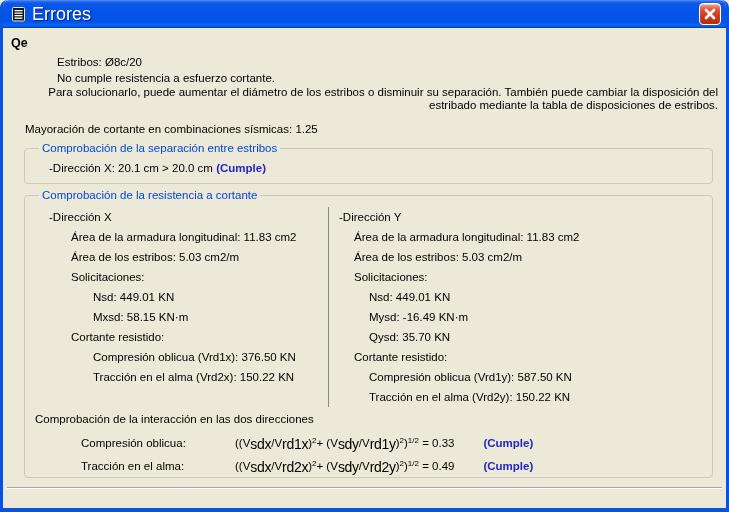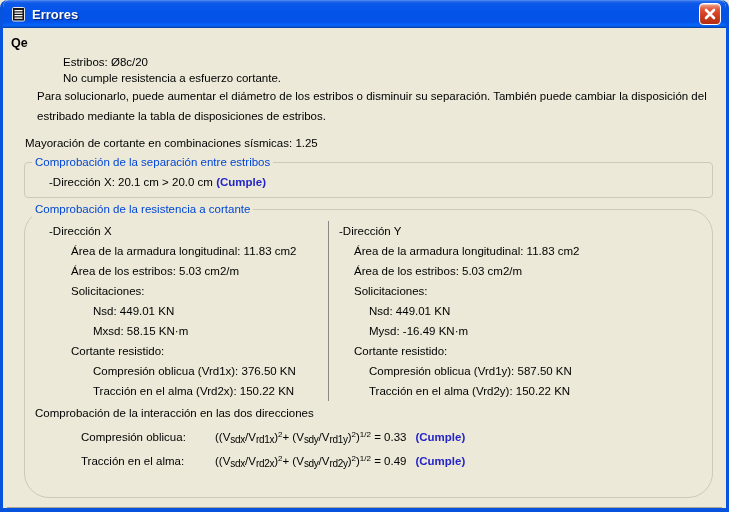--- a/index.html
+++ b/index.html
@@ -19,68 +19,68 @@
   .titlebar {
     height:28px;
     background:linear-gradient(180deg,#5A96F2 0%,#2A6CEA 5%,#0C59E9 12%,#0353E9 45%,#0353E9 78%,#0665FB 90%,#0456D0 96%,#03349A 100%);
     border-radius:6px 6px 0 0;
     display:flex; align-items:center;
     padding:0 5px 0 7px;
     position:relative;
   }
   .win-icon { width:17px; height:17px; margin-right:5px; flex:0 0 auto; }
   .win-title {
-    color:#fff; font-weight:bold; font-size:13px;
+    color:#fff; font-weight:normal; font-size:18px;
     text-shadow:1px 1px 1px rgba(0,20,90,.85);
     flex:1 1 auto;
   }
   .close-btn {
     width:22px; height:22px; border-radius:4px;
     border:1.5px solid #fff;
     background:linear-gradient(180deg,#F0A088 0%,#E35031 30%,#CE3A1C 60%,#B02E12 100%);
     box-shadow:inset 0 1px 1px rgba(255,255,255,.55);
     display:flex; align-items:center; justify-content:center;
     cursor:pointer; flex:0 0 auto;
   }
   .content { padding:7px 8px 0 8px; height:404px; }
   .code-head { font-weight:bold; font-size:12.5px; margin:1px 0 4px 0; }
-  .intro-line { margin-left:18px; line-height:16px;padding-left:34px; }
-  .advice { margin-left:26px; line-height:20px; max-width:697px; }
+  .intro-line { margin-left:12px; line-height:16px;padding-left:34px; }
+  .advice { margin-left:26px; line-height:13px; max-width:697px;text-align:right; }
   .mayoracion { margin:9px 0 0 14px; line-height:16px; }
 
   .groupbox {
     position:relative;
     border:1px solid #CCC9BA;
     border-radius:4px;
     margin:11px 5px 0 13px;
   }
   .groupbox-title {
-    position:absolute; top:-8px; left:7px;
+    position:absolute; top:-8px; left:14px;
     background:#ECE9D8; padding:0 3px;
     color:#0046D5; line-height:15px;
   }
   .gb-sep { padding:13px 8px 9px 8px; }
   .gb-sep .line { padding-left:16px; }
   .cumple { color:#2424C8;font-weight:bold; }
 
-  .gb-res { padding:11px 0 24px 0;border-radius:25px; }
+  .gb-res { padding:11px 0 0 0; }
   .cols { display:flex; }
   .col { line-height:20px; }
   .col-x { width:304px; border-right:1px solid #888; --i0:24px; --i1:46px; --i2:68px; }
   .col-y { flex:1; --i0:10px; --i1:25px; --i2:40px; }
   .r0 { padding-left:var(--i0); }
   .r1 { padding-left:var(--i1); }
   .r2 { padding-left:var(--i2); }
 
   .interaction { padding:3px 6px 0 10px; line-height:19px; }
   .int-title { margin-bottom:2px; }
-  .int-row { display:flex; padding-left:46px; align-items:baseline; }
+  .int-row { display:flex; padding-left:46px; align-items:baseline;gap:20px; }
   .int-label { width:134px; flex:0 0 auto; }
   .formula { white-space:nowrap; }
-  .formula sub { font-size:10px; vertical-align:-2px; letter-spacing:-0.3px; }
+  .formula sub { font-size:14px; vertical-align:-2px; letter-spacing:-0.3px; }
   .formula sup { font-size:8px; vertical-align:4px; }
   .int-row .cumple { margin-left:9px; }
 
   .footer-sep {
     margin:9px -4px 0 -4px; height:2px;
     border-top:1px solid #ACA899;
     border-bottom:1px solid #FFFFFF;
   }
   .button-row { text-align:center; padding-top:8px; }
 </style>
@@ -136,20 +136,21 @@
           <div class="r2">Compresión oblicua (Vrd1x): 376.50 KN</div>
           <div class="r2">Tracción en el alma (Vrd2x): 150.22 KN</div>
         </div>
         <div class="col col-y">
           <div class="r0">-Dirección Y</div>
           <div class="r1">Área de la armadura longitudinal: 11.83 cm2</div>
           <div class="r1">Área de los estribos: 5.03 cm2/m</div>
           <div class="r1">Solicitaciones:</div>
           <div class="r2">Nsd: 449.01 KN</div>
           <div class="r2">Mysd: -16.49 KN·m</div>
+          <div class="r2">Qysd: 35.70 KN</div>
           <div class="r1">Cortante resistido:</div>
           <div class="r2">Compresión oblicua (Vrd1y): 587.50 KN</div>
           <div class="r2">Tracción en el alma (Vrd2y): 150.22 KN</div>
         </div>
       </div>
 
       <div class="interaction">
         <div class="int-title">Comprobación de la interacción en las dos direcciones</div>
         <div class="int-row">
           <span class="int-label">Compresión oblicua:</span>

